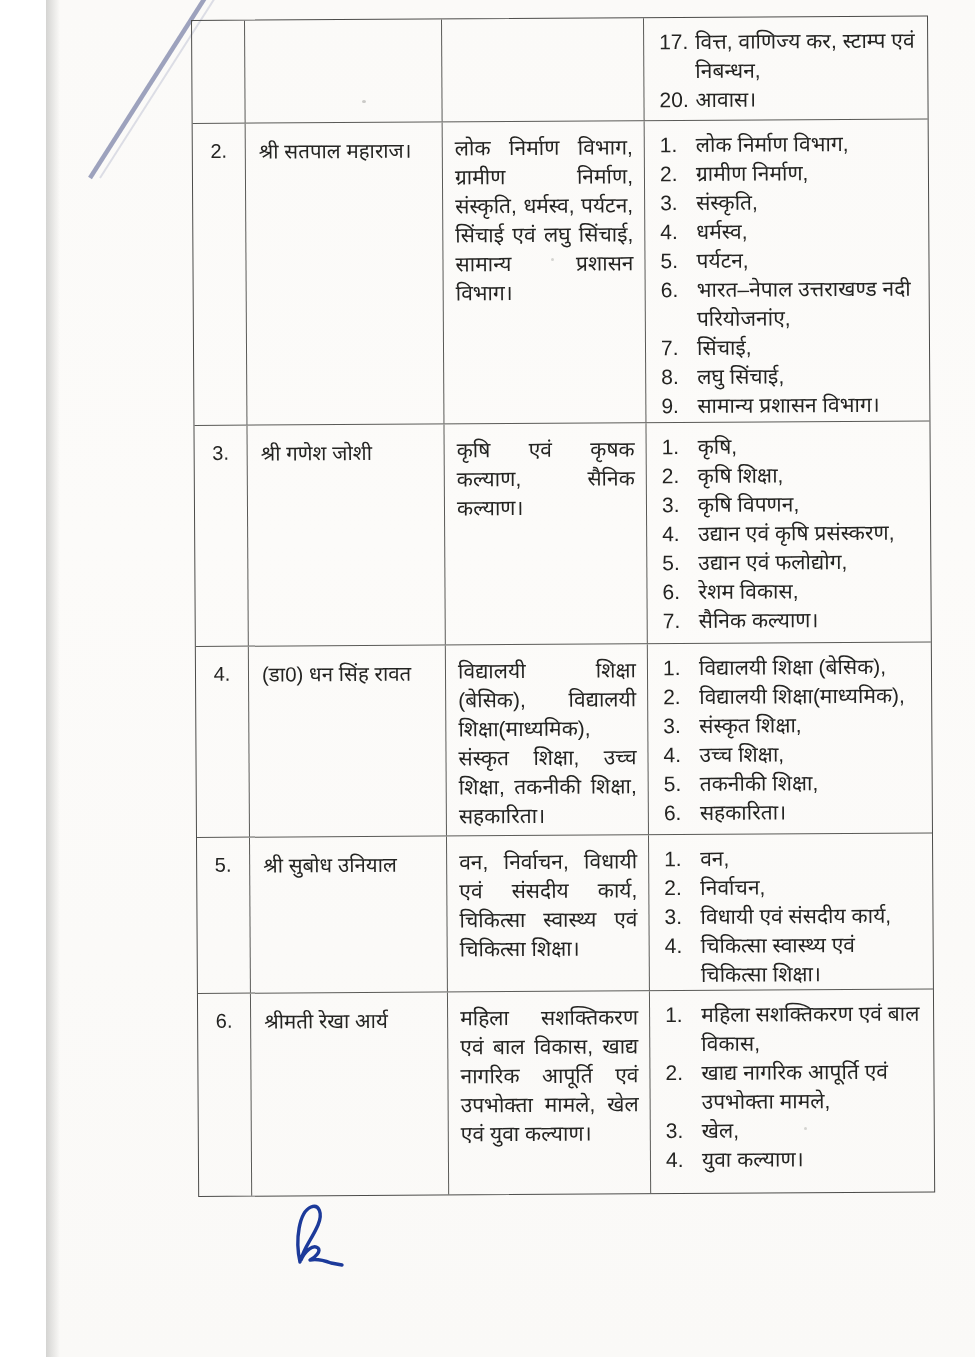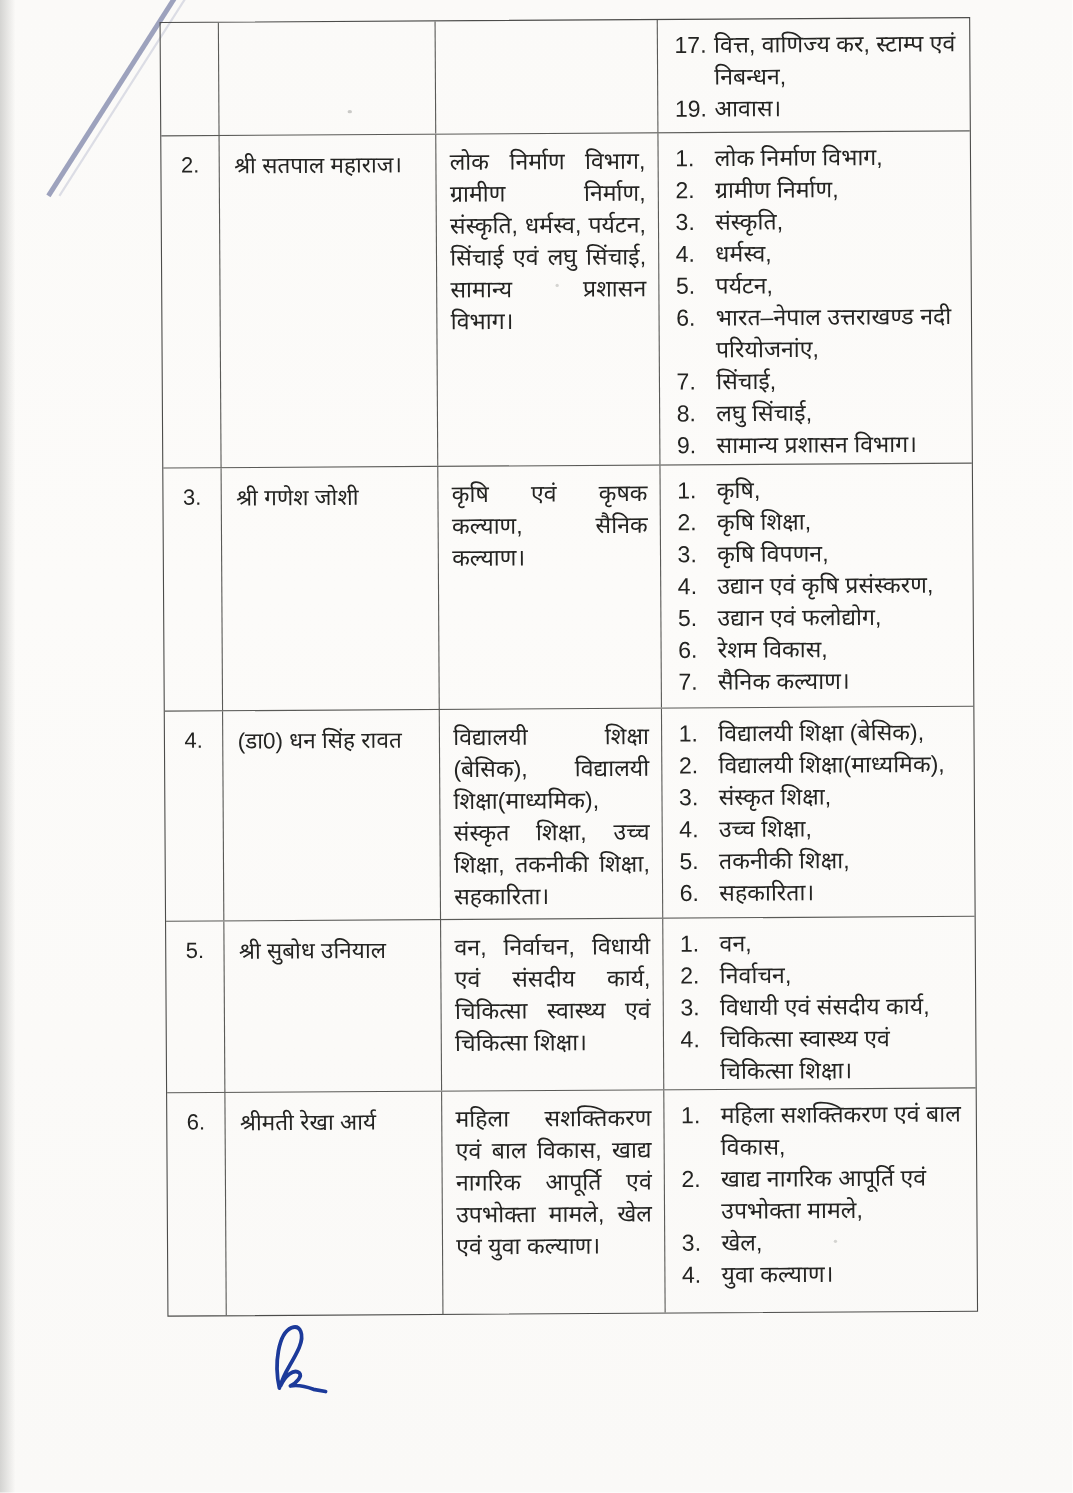--- a/index.html
+++ b/index.html
@@ -5,20 +5,21 @@
   html,body{margin:0;padding:0;}
   body{
     width:975px;height:1357px;
     background:#ffffff;
     font-family:"Liberation Sans","DejaVu Sans",sans-serif;
     position:relative;overflow:hidden;
   }
   .page{
     position:absolute;inset:0;
     background:linear-gradient(180deg,#fbfaf8 0%,#fcfbf9 40%,#faf9f7 100%);
+    margin-left:46px;
   }
   .edge-shadow{
     position:absolute;left:0;top:0;width:14px;height:100%;
     background:linear-gradient(to right,#c7c7c5,rgba(210,210,208,0));
     opacity:.75;
   }
   .corner-mark{position:absolute;left:18px;top:-6px;pointer-events:none;}
   .speck{position:absolute;border-radius:50%;background:#9a9a96;}
 
   
@@ -76,21 +77,21 @@
       <div class="t-row" style="height: 102px;">
     <div class="cell c-serial"></div>
     <div class="cell c-name"></div>
     <div class="cell c-portfolio"></div>
     <div class="cell c-alloc">
           <div class="alloc-item">
     <span class="alloc-num">17.</span>
     <span class="alloc-text">वित्त, वाणिज्य कर, स्टाम्प एवं निबन्धन,</span>
   </div>
           <div class="alloc-item">
-    <span class="alloc-num">19.</span>
+    <span class="alloc-num">20.</span>
     <span class="alloc-text">आवास।</span>
   </div>
         </div>
   </div>
       <div class="t-row" style="height: 301px;">
     <div class="cell c-serial">2.</div>
     <div class="cell c-name">श्री सतपाल महाराज।</div>
     <div class="cell c-portfolio">लोक निर्माण विभाग, ग्रामीण निर्माण, संस्कृति, धर्मस्व, पर्यटन, सिंचाई एवं लघु सिंचाई, सामान्य प्रशासन विभाग।</div>
     <div class="cell c-alloc">
           <div class="alloc-item">

